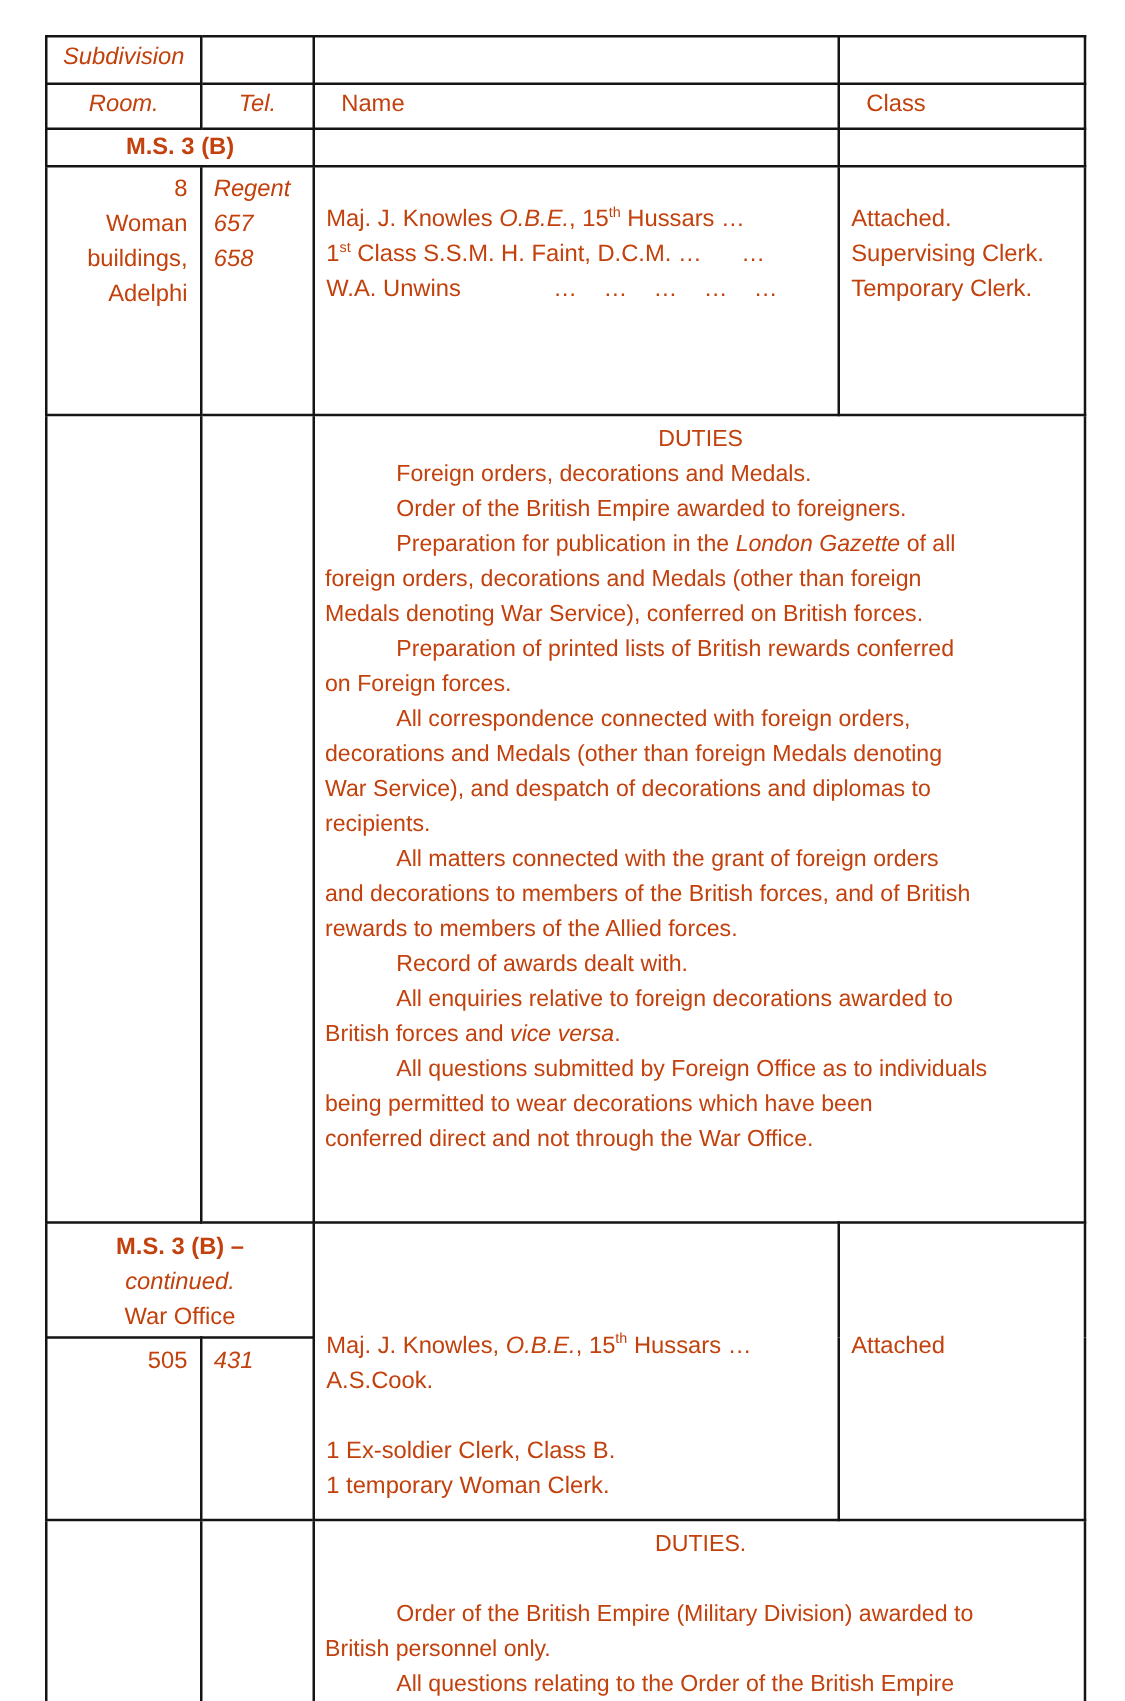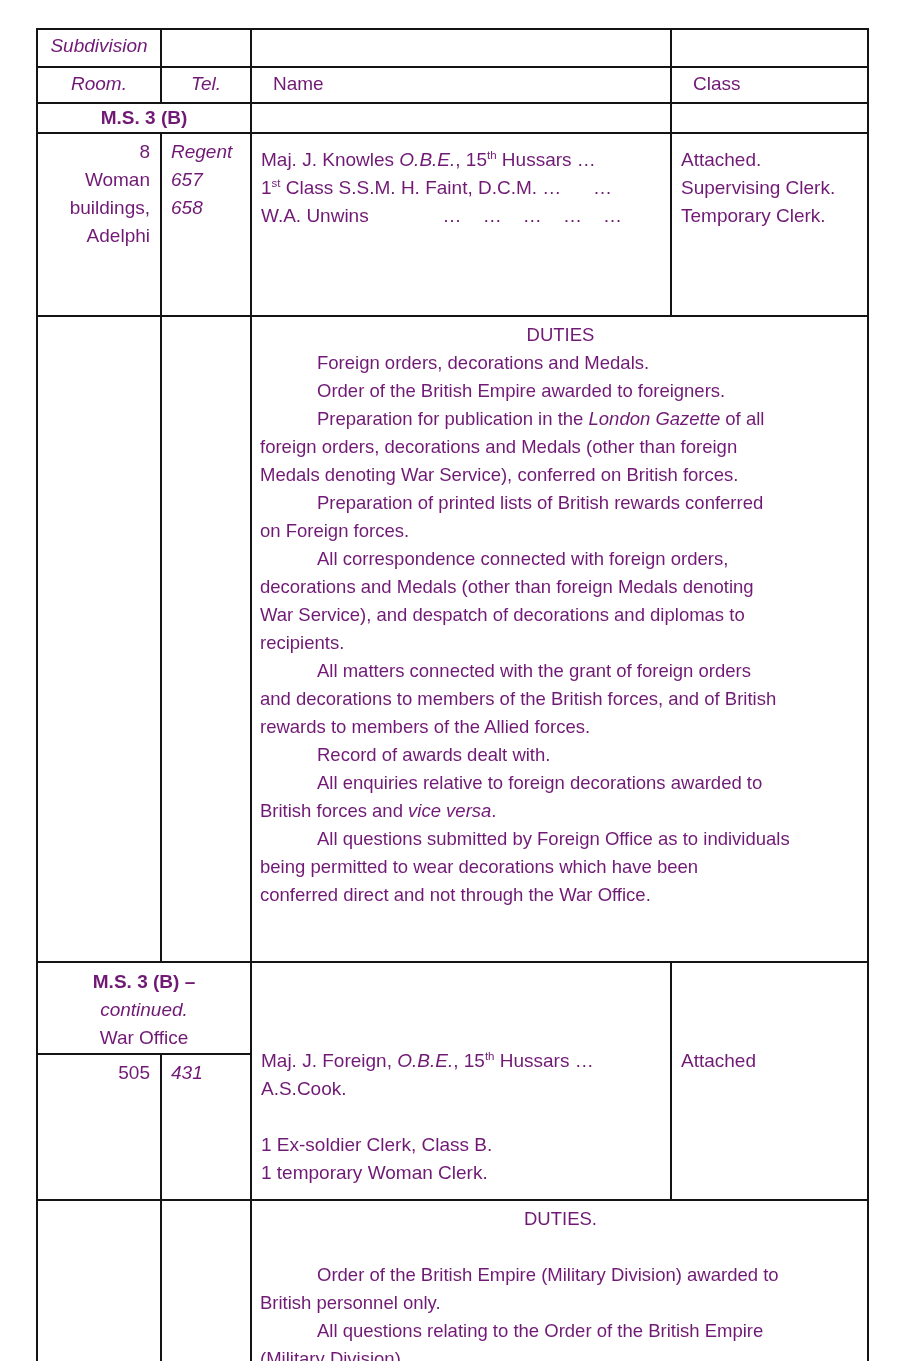--- a/index.html
+++ b/index.html
@@ -23,21 +23,21 @@
   col.c1 { width: 124px; }
   col.c2 { width: 90px;  }
   col.c3 { width: 420px; }
   col.c4 { width: 197px; }
   td {
     border: 2px solid #141414;
     padding: 0;
     vertical-align: top;
     font-size: 19px;
     line-height: 28px;
-    color: #701a75;
+    color: #c2410c;
     overflow: hidden;
   }
   tr.r1 td { height: 34px; }
   tr.r2 td { height: 32px; }
   tr.r3 td { height: 27px; }
   tr.r4 td { height: 169px; }
   tr.r5 td { height: 640px; }
   tr.r6 td.sec2title { height: 85px; }
   tr.r7 td { height: 140px; }
   tr.r8 td { height: 170px; }
@@ -45,21 +45,21 @@
   .center { text-align: center; }
   .bold   { font-weight: 700; }
   .it     { font-style: italic; }
   .pl     { padding-left: 21px; padding-top: 2px; }
   .hdr    { padding-top: 2px; }
 
   .room-cell { text-align: right; padding: 4px 10px 0 0; }
   .tel-cell  { padding: 4px 0 0 9px; }
   .name-cell { padding-left: 9px; }
   .class-cell{ padding-left: 9px; }
-  .pad-top1  { padding-top: 12px; border-radius: 28px; }
+  .pad-top1  { padding-top: 28px; border-radius: 28px; }
   .pad-top2  { padding-top: 84px; }
 
   .sec2title { padding-top: 5px; }
 
   .duties { padding: 4px 6px 0 8px; font-size: 18.5px; }
   .duties-heading { text-align: center; }
   .gap-after { margin-bottom: 28px; }
   .para { white-space: pre; }
   .para.indent { text-indent: 57px; }
   .line { white-space: pre; }
@@ -148,21 +148,21 @@
             </div>
         </td>
       </tr>
       <tr class="r6">
         <td colspan="2" class="center sec2title">
           <div class="bold">M.S. 3 (B) –</div>
           <div class="it">continued.</div>
           <div>War Office</div>
         </td>
         <td rowspan="2" class="name-cell pad-top2">
-            <div class="para"><span>Maj. J. Foreign, </span><span class="i">O.B.E.</span><span>, 15</span><span class="sup">th</span><span> Hussars …</span></div>
+            <div class="para"><span>Maj. J. Knowles, </span><span class="i">O.B.E.</span><span>, 15</span><span class="sup">th</span><span> Hussars …</span></div>
             <div class="para"><span>A.S.Cook.</span></div>
             <div class="para"><span>&nbsp;</span></div>
             <div class="para"><span>1 Ex-soldier Clerk, Class B.</span></div>
             <div class="para"><span>1 temporary Woman Clerk.</span></div>
           </td>
         <td rowspan="2" class="class-cell pad-top2">
             <div class="line">Attached</div>
           </td>
       </tr>
       <tr class="r7">

